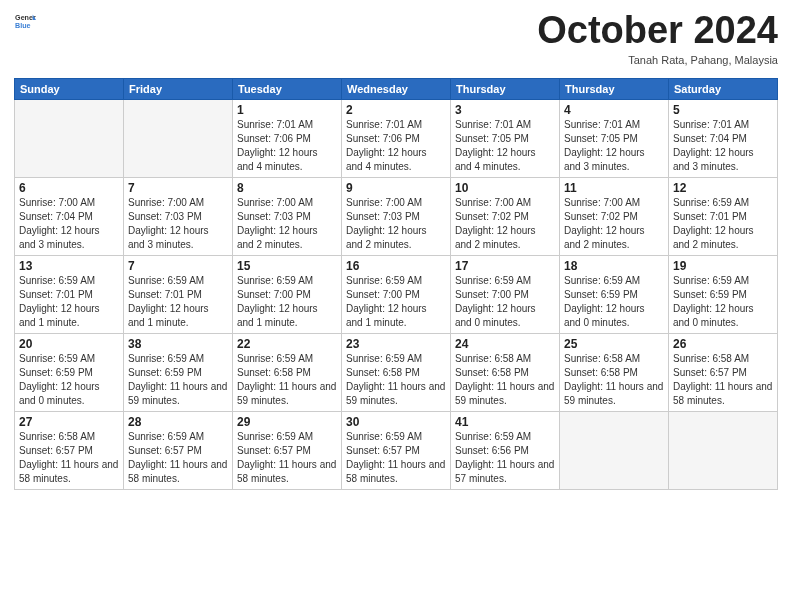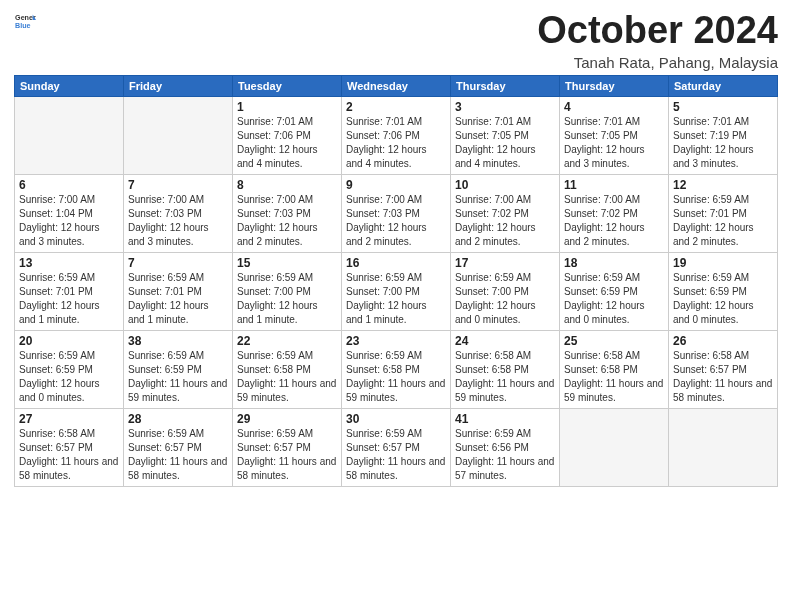--- a/index.html
+++ b/index.html
@@ -13,42 +13,42 @@
     .page {
       width: 792px;
       min-height: 612px;
       padding: 10px 14px 10px 14px;
       background: #fff;
     }
     .header {
       display: flex;
       justify-content: space-between;
       align-items: flex-start;
-      margin-bottom: 4px;
+      margin-bottom: 12px;
     }
     .logo {
       display: flex;
       align-items: center;
       gap: 2px;
     }
     .logo-icon {
       width: 22px;
       height: 22px;
     }
     .title-block {
       text-align: right;
     }
     .month-title {
       font-size: 38px;
       font-weight: bold;
       color: #222;
       line-height: 1.1;
     }
     .location-title {
-      font-size: 15px;
+      font-size: 11px;
       color: #444;
       margin-top: 2px;
     }
     .calendar {
       width: 100%;
       border-collapse: collapse;
       font-size: 10px;
     }
     .calendar th {
       background: #2a6bbf;
@@ -143,30 +143,30 @@
           <td>
             <span class="day-num">4</span>
             <div class="day-info">Sunrise: 7:01 AM
 Sunset: 7:05 PM
 Daylight: 12 hours
 and 3 minutes.</div>
           </td>
           <td>
             <span class="day-num">5</span>
             <div class="day-info">Sunrise: 7:01 AM
-Sunset: 7:19 PM
+Sunset: 7:04 PM
 Daylight: 12 hours
 and 3 minutes.</div>
           </td>
         </tr>
         <tr>
           <td>
             <span class="day-num">6</span>
             <div class="day-info">Sunrise: 7:00 AM
-Sunset: 1:04 PM
+Sunset: 7:04 PM
 Daylight: 12 hours
 and 3 minutes.</div>
           </td>
           <td>
             <span class="day-num">7</span>
             <div class="day-info">Sunrise: 7:00 AM
 Sunset: 7:03 PM
 Daylight: 12 hours
 and 3 minutes.</div>
           </td>

